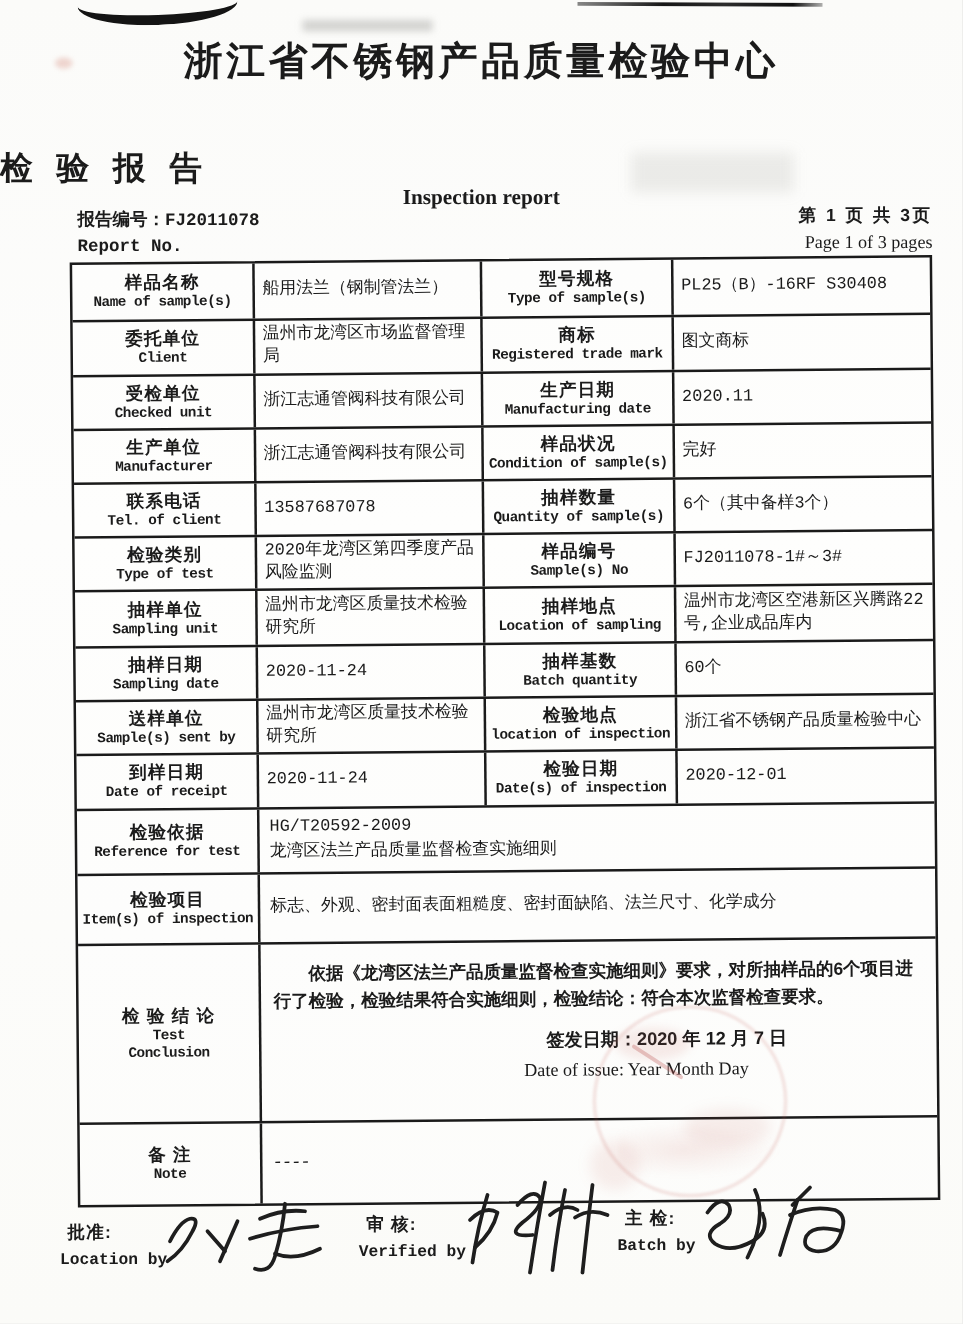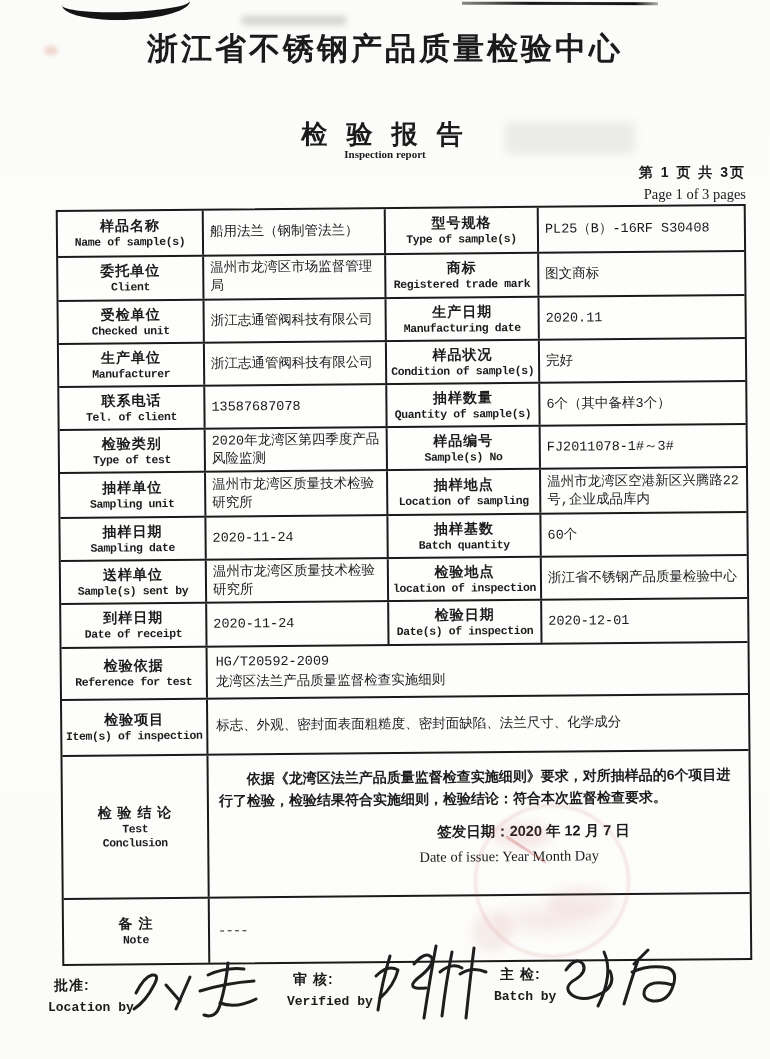--- a/index.html
+++ b/index.html
@@ -7,24 +7,24 @@
     position:relative;width:770px;height:1059px;margin:0 auto;
     background:linear-gradient(180deg,#fbfbf9 0%,#fdfdfc 40%,#fbfbf8 100%);
     overflow:hidden;color:#1b1b1b;
     font-family:"Liberation Sans","DejaVu Sans",sans-serif;
   }
   
   .org-cn{position:absolute;top:28px;left:0;right:0;text-align:center;
     font-size:31px;font-weight:700;letter-spacing:3px;}
   .org-en{position:absolute;top:84px;left:0;right:0;text-align:center;
     font-family:"Liberation Serif","DejaVu Serif",serif;font-size:19px;font-weight:600;}
-  .doc-cn{position:absolute;top:117px;left:0;right:0;text-align:center;
+  .doc-cn{position:absolute;top:117px;left:0;right:0;text-align:left;
     font-size:26px;font-weight:700;letter-spacing:6px;}
   .doc-en{position:absolute;top:148px;left:0;right:0;text-align:center;
-    font-family:"Liberation Serif","DejaVu Serif",serif;font-size:11px;font-weight:600;}
+    font-family:"Liberation Serif","DejaVu Serif",serif;font-size:17px;font-weight:600;}
   .report-no{position:absolute;left:62px;top:167px;}
   .report-no .cnline{font-size:14px;font-weight:600;}
   .report-no .cnline .num{font-family:"Liberation Mono","DejaVu Sans Mono",monospace;font-weight:700;}
   .report-no .enline{font-family:"Liberation Mono","DejaVu Sans Mono",monospace;
     font-size:14px;font-weight:700;margin-top:5px;}
   .page-info{position:absolute;right:24px;top:164px;text-align:right;margin-left:12px;}
   .page-info .cnline{font-size:14px;font-weight:600;letter-spacing:2px;}
   .page-info .enline{font-family:Liberation Serif, serif;
     font-size:14.5px;margin-top:4px;}
   
@@ -95,20 +95,24 @@
   <div class="art art-arc"></div>
   <div class="art art-line"></div>
   <div class="art art-smudge1"></div>
   <div class="art art-smudge2"></div>
   <div class="art art-pink"></div>
 
   <div class="org-cn">浙江省不锈钢产品质量检验中心</div>
   <div class="doc-cn">检 验 报 告</div>
   <div class="doc-en">Inspection report</div>
 
+  <div class="report-no">
+    <div class="cnline"><span>报告编号：</span><span class="num">FJ2011078</span></div>
+    <div class="enline">Report No.</div>
+  </div>
 
   <div class="page-info">
     <div class="cnline">第 1 页 共 3页</div>
     <div class="enline">Page 1 of 3 pages</div>
   </div>
 
   <div class="doc-table">
 
     <div class="row" style="height:46px">
       <div class="cell c1">

